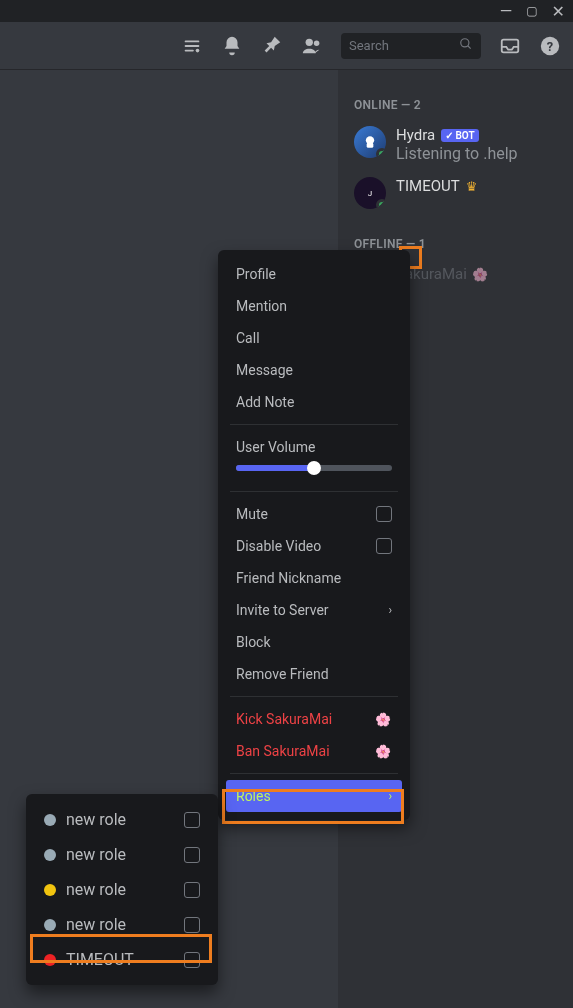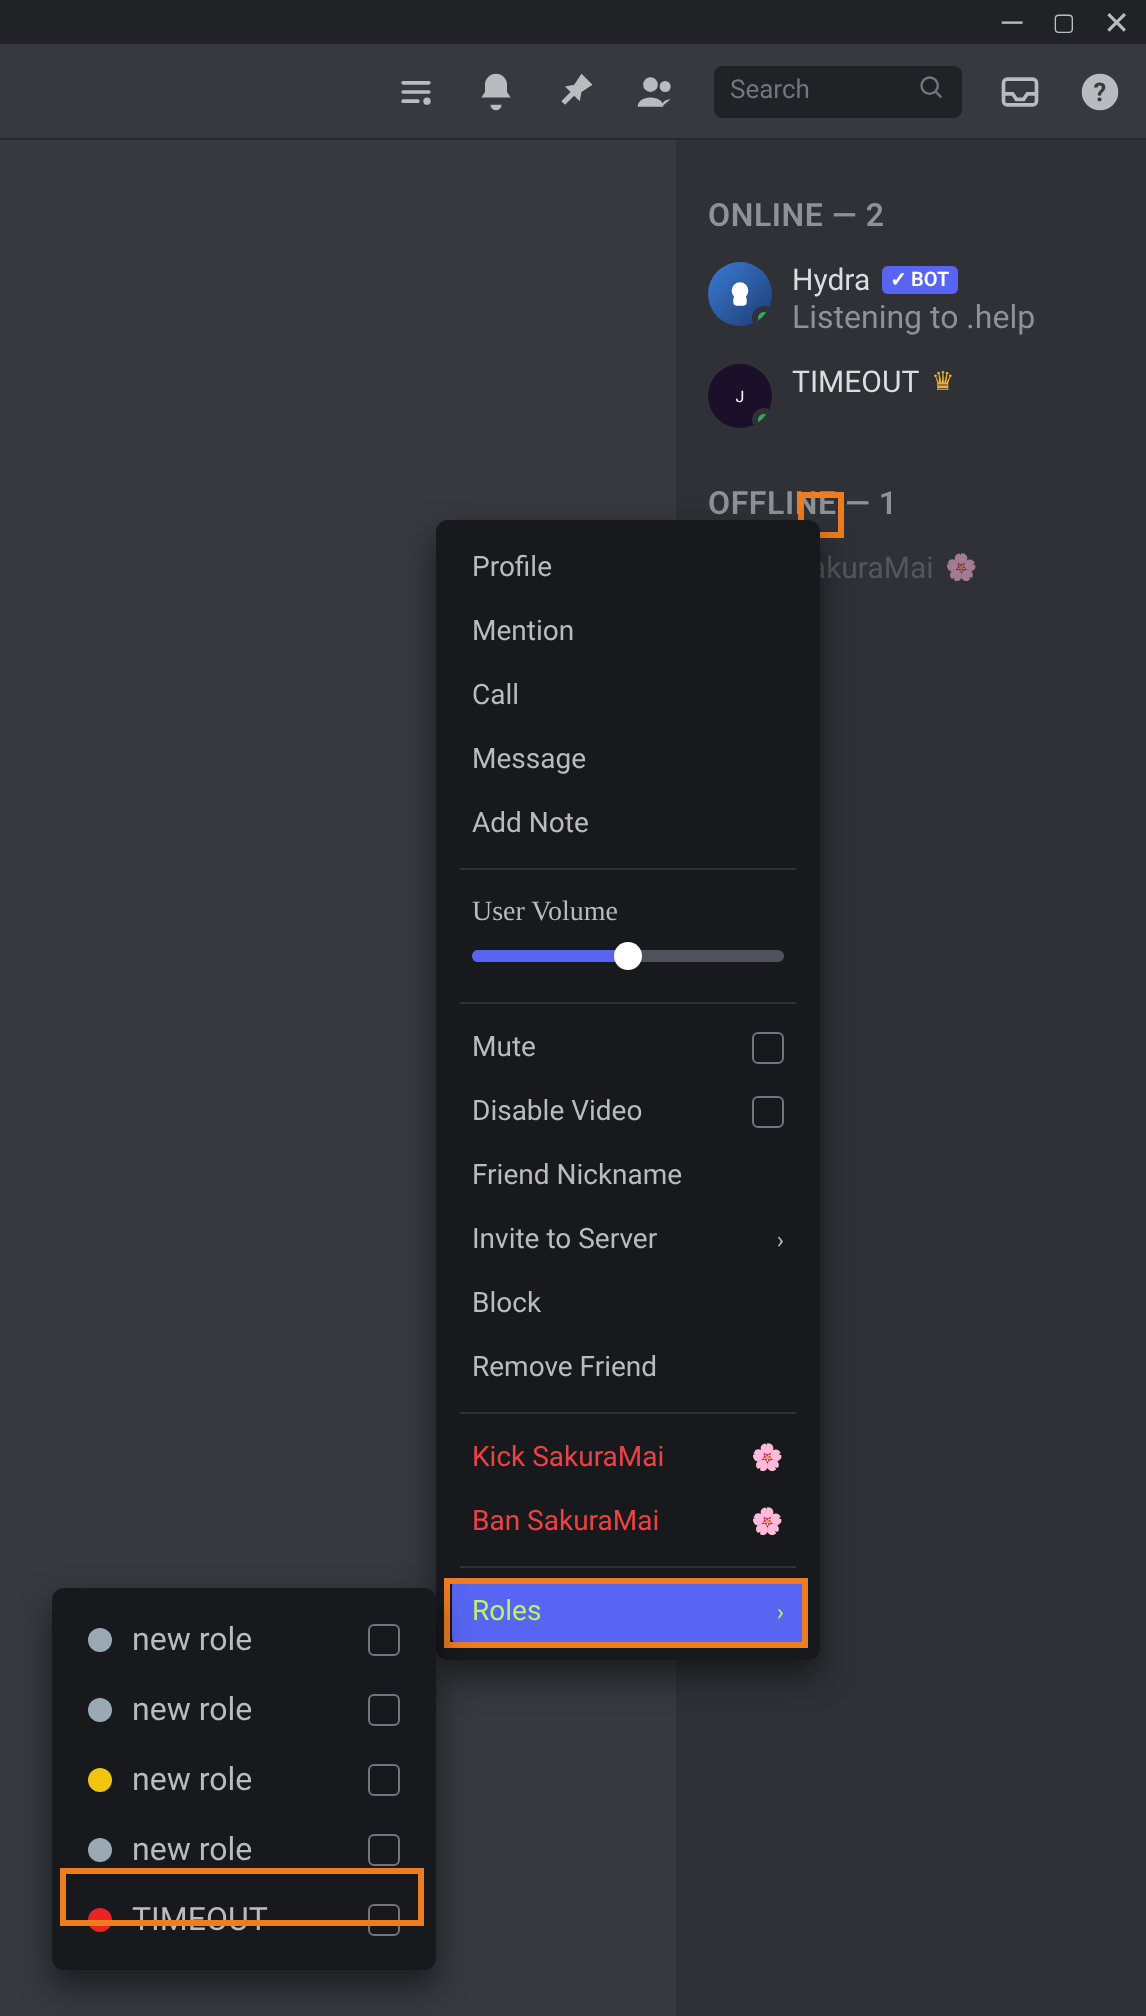--- a/index.html
+++ b/index.html
@@ -28,21 +28,21 @@
     background: #36393f;
     border-bottom: 1px solid #26272b;
     display: flex;
     align-items: center;
     justify-content: flex-end;
     padding: 0 12px;
     gap: 18px;
   }
   .topbar-icon { color: #b9bbbe; cursor: pointer; display:flex; align-items:center; }
   .search {
-    width: 124px;
+    width: 140px;
     height: 26px;
     background: #202225;
     border-radius: 4px;
     display: flex;
     align-items: center;
     padding: 0 8px;
     color: #72767d;
     font-size: 13px;
     justify-content: space-between;
   }
@@ -53,21 +53,21 @@
   .main {
     flex: 1;
     background: #36393f;
   }
   .members {
     width: 235px;
     background: #2f3136;
     padding: 20px 8px 8px 16px;
   }
   .group-header {
-    font-size: 16px;
+    font-size: 12px;
     font-weight: 600;
     color: #8e9297;
     letter-spacing: 0.3px;
     margin: 8px 0 10px 0;
   }
   .member {
     display: flex;
     align-items: flex-start;
     gap: 10px;
     padding: 4px 0;
@@ -90,41 +90,41 @@
   .bot-tag{background:#5865f2;color:#fff;font-size:10px;padding:1px 4px;border-radius:3px;font-weight:600;display:flex;align-items:center;gap:2px;}
   .member-sub{font-size:16px;color:#8e9297;}
   .crown{color:#f0b132;font-size:13px;}
   .flower{color:#e08fb5;font-size:13px;}
   .offline-name{color:#72767d;}
   .highlight-box{position:absolute;border:3px solid #ee7d1f;pointer-events:none;}
 
   .ctx-menu {
     position: absolute;
     left: 218px;
-    top: 260px;
+    top: 250px;
     width: 192px;
     background: #18191c;
     border-radius: 6px;
     padding: 8px;
     box-shadow: 0 8px 16px rgba(0,0,0,0.5);
   }
   .ctx-item {
     padding: 8px 10px;
     font-size: 14px;
     color: #b9bbbe;
     border-radius: 3px;
     cursor: pointer;
     display:flex;align-items:center;justify-content:space-between;
   }
   .ctx-item.danger{color:#ed4245;}
   .ctx-item.selected{background:#5865f2;color:#bef264;}
   .ctx-sep{height:1px;background:#2e3033;margin:6px 4px;}
   .ctx-check{width:16px;height:16px;border:1.5px solid #72767d;border-radius:3px;}
   .ctx-arrow{font-size:12px;color:inherit;}
-  .volume-wrap{padding:8px 10px 14px;font-family:Liberation Serif, serif;}
+  .volume-wrap{padding:8px 10px 14px;}
   .volume-label{font-size:14px;color:#b9bbbe;margin-bottom:10px;}
   .slider-track{height:6px;border-radius:3px;background:#4f545c;position:relative;}
   .slider-fill{position:absolute;left:0;top:0;height:100%;background:#5865f2;border-radius:3px;}
   .slider-thumb{position:absolute;top:50%;transform:translate(-50%,-50%);width:14px;height:14px;border-radius:50%;background:#fff;}
 
   .roles-menu{
     position:absolute;
     left:26px;
     top:794px;
     width:192px;

